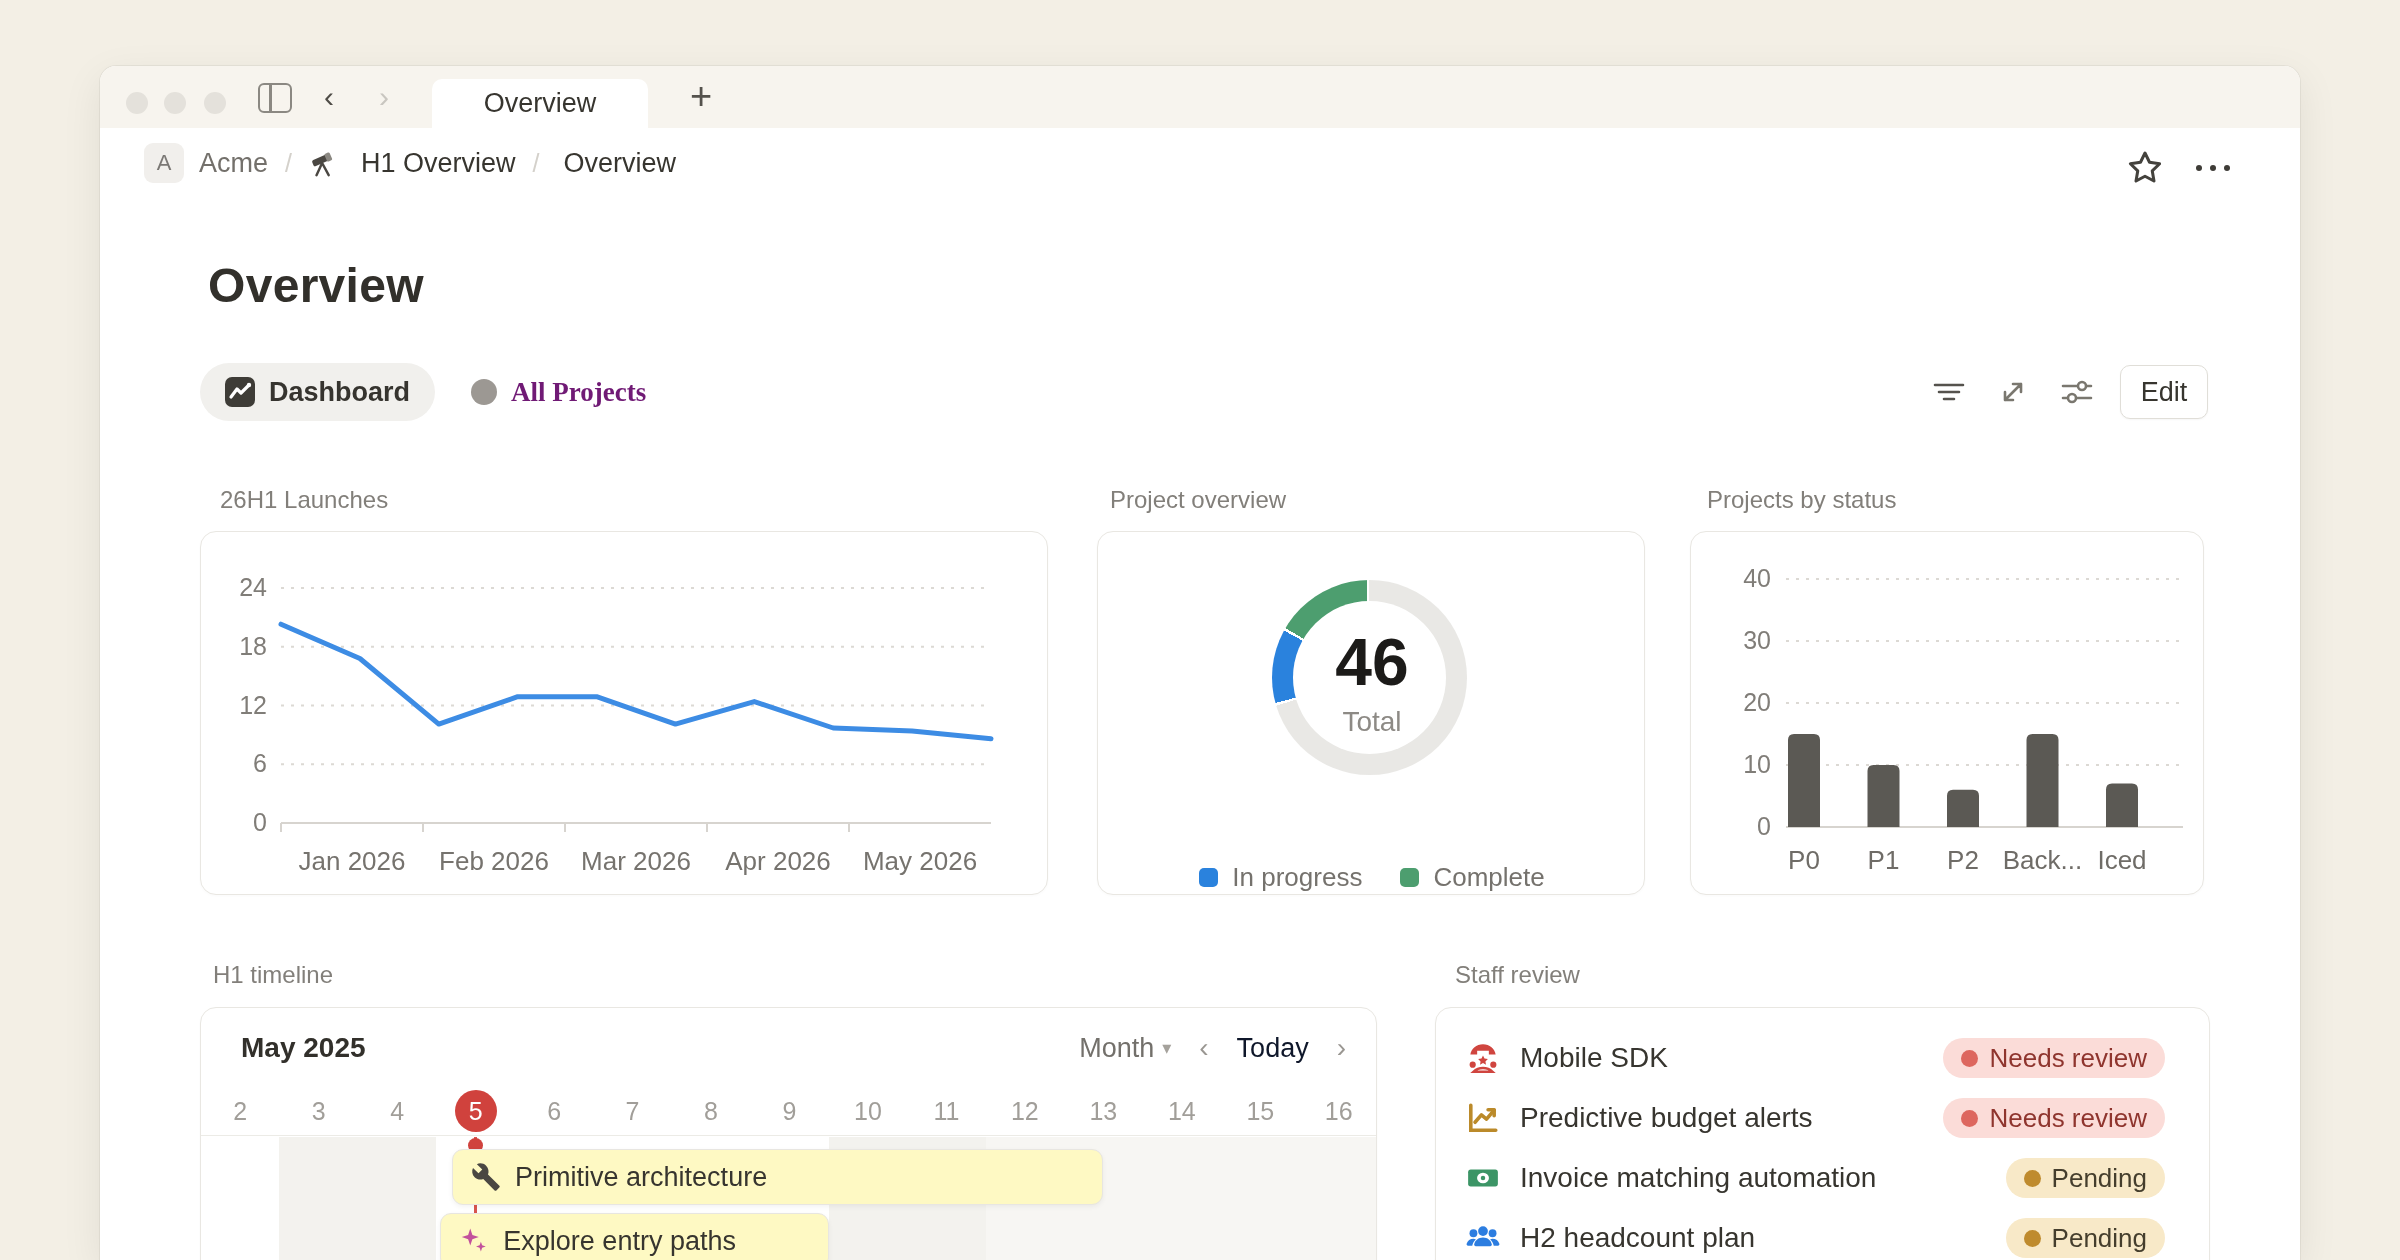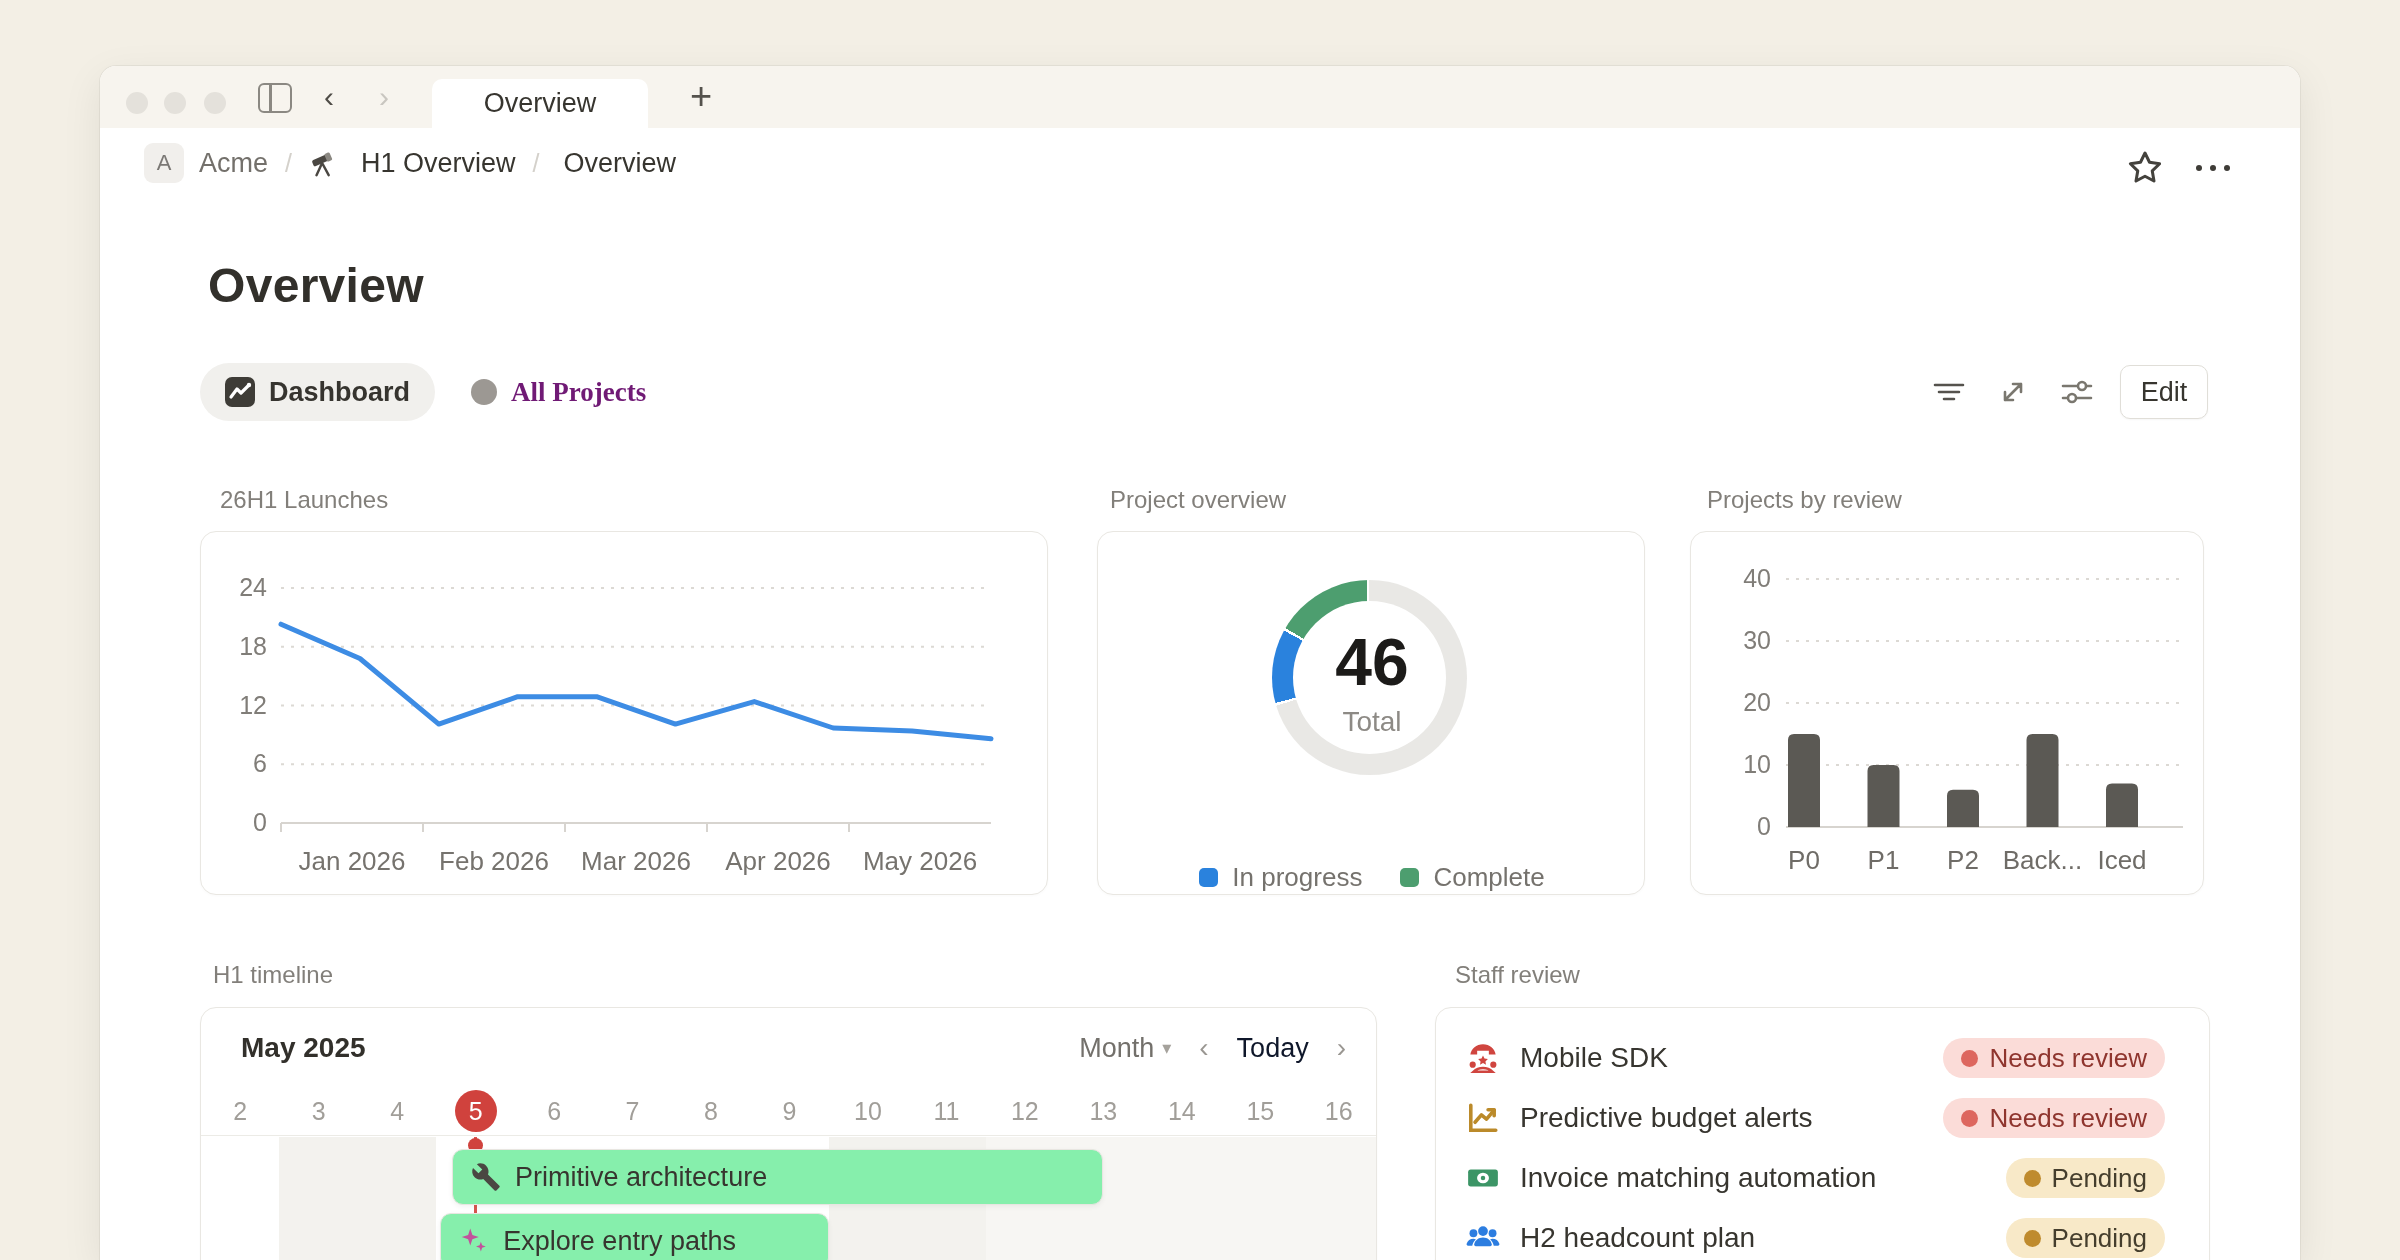--- a/index.html
+++ b/index.html
@@ -68,21 +68,21 @@
   .tl-today { font-size:27px; color:#0f172a; }
   .tl-dates { position:absolute; left:0; top:78px; width:100%; height:50px; border-bottom:1.5px solid #ecebe6; }
   .tl-day { position:absolute; top:0; height:50px; display:flex; align-items:center; justify-content:center; font-size:25px; color:#a19e99; }
   .tl-day .daynum { position:relative; z-index:2; }
   .tl-day.current { color:#fff; }
   .tl-day.current .redcircle { position:absolute; width:42px; height:42px; border-radius:50%; left:50%; top:50%; transform:translate(-50%,-50%); z-index:1; }
   .tl-grid { position:absolute; left:0; top:129px; right:0; bottom:0; }
   .tl-shade { position:absolute; top:0; bottom:0; }
   .tl-pin-line { position:absolute; top:0; bottom:0; width:3px; }
   .tl-pin-dot { position:absolute; width:15px; height:15px; border-radius:50%; top:1px; }
-  .tl-item { position:absolute; height:56px; background:#86efac; border:1.5px solid #e8e6e1; border-radius:11px;
+  .tl-item { position:absolute; height:56px; background:#fef9c3; border:1.5px solid #e8e6e1; border-radius:11px;
              box-shadow:0 2px 5px rgba(0,0,0,.05); display:flex; align-items:center; gap:14px; padding:0 18px; }
   .tl-item .label { font-size:27px; font-weight:500; color:#37352f; white-space:nowrap; }
 
   
   .staff-row { position:absolute; left:30px; right:44px; height:56px; display:flex; align-items:center; }
   .staff-icon { width:34px; height:34px; flex:0 0 34px; }
   .staff-label { font-size:28px; color:#37352f; margin-left:20px; flex:1; }
   .badge { height:40px; border-radius:20px; display:flex; align-items:center; gap:11px; padding:0 18px; font-size:26px; }
   .badge .bdot { width:17px; height:17px; border-radius:50%; }
 
@@ -169,21 +169,21 @@
         <path d="M3 10h28M3 22h28" stroke="#7a776f" stroke-width="2.6" stroke-linecap="round"></path>
         <circle cx="22" cy="10" r="4" fill="#fff" stroke="#7a776f" stroke-width="2.6"></circle>
         <circle cx="12" cy="22" r="4" fill="#fff" stroke="#7a776f" stroke-width="2.6"></circle>
       </svg>
     </span>
     <div class="edit-btn">Edit</div>
   </div>
 
   <div class="widget-label" style="left:120px;top:420px">26H1 Launches</div>
   <div class="widget-label" style="left:1010px;top:420px">Project overview</div>
-  <div class="widget-label" style="left:1607px;top:420px">Projects by review</div>
+  <div class="widget-label" style="left:1607px;top:420px">Projects by status</div>
 
   <div class="card" style="left:100px;top:465px;width:848px;height:364px">
     <div id="line-chart">
         <svg width="848" height="364" viewBox="0 0 848 364">
           <line x1="80" y1="56" x2="790" y2="56" stroke="#dcd9d4" stroke-width="2" stroke-dasharray="3 7"></line>
           <text x="66" y="64" text-anchor="end" font-size="25" fill="#807d78">24</text>
           <line x1="80" y1="114.75" x2="790" y2="114.75" stroke="#dcd9d4" stroke-width="2" stroke-dasharray="3 7"></line>
           <text x="66" y="122.75" text-anchor="end" font-size="25" fill="#807d78">18</text>
           <line x1="80" y1="173.5" x2="790" y2="173.5" stroke="#dcd9d4" stroke-width="2" stroke-dasharray="3 7"></line>
           <text x="66" y="181.5" text-anchor="end" font-size="25" fill="#807d78">12</text>

